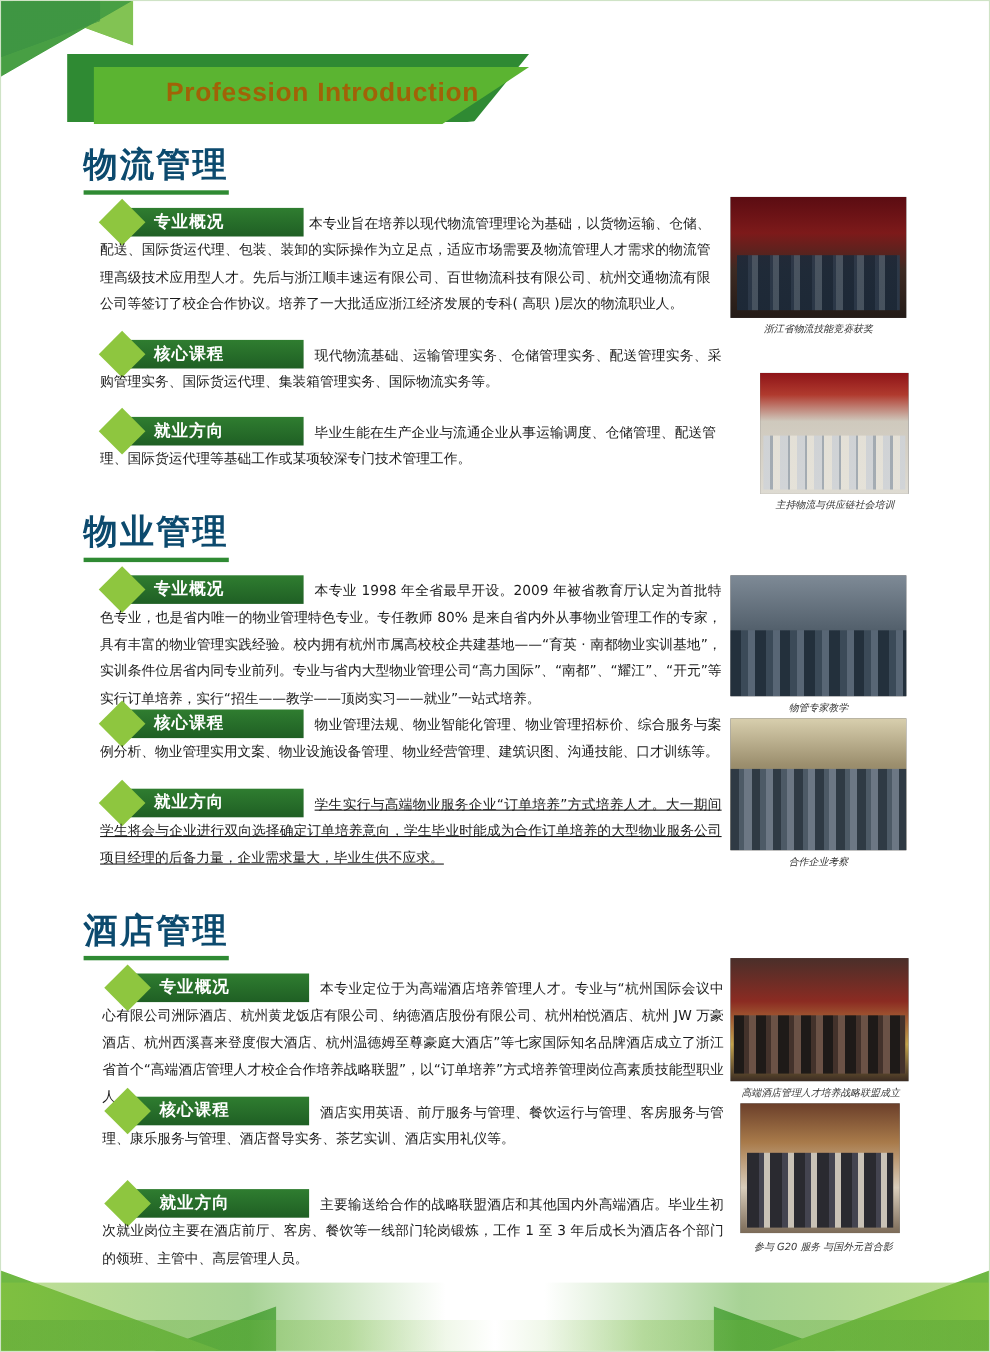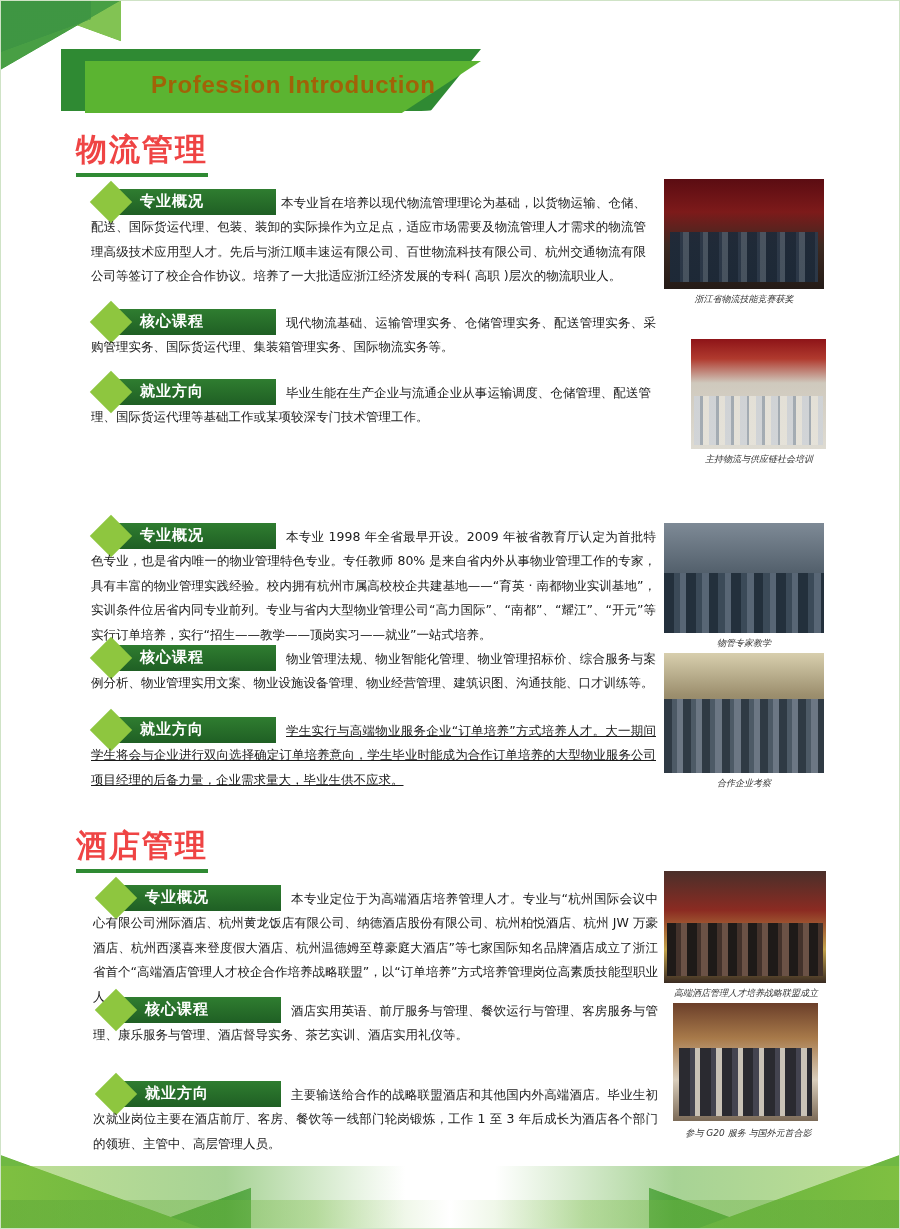--- a/index.html
+++ b/index.html
@@ -69,21 +69,21 @@
     clip-path:polygon(0 0, 100% 0, 80% 100%, 0 100%);
   }
   .header .title{
     position:absolute;left:90px;top:22px;
     color:#a16207;font-size:24px;letter-spacing:.6px;font-weight:600;
   }
 
   
   .sec-title{
     position:absolute;left:75px;
-    font-size:31px;font-weight:bold;color:#ef4444;
+    font-size:31px;font-weight:bold;color:#0c4a6e;
     letter-spacing:2px;
     font-family:"DejaVu Sans","Liberation Sans",sans-serif;
   }
   .sec-title .u{
     display:block;height:4px;background:#2f8a33;margin-top:2px;width:100%;
   }
 
   
   .label{
     position:relative;display:inline-block;height:16px;width:180px;vertical-align:middle;
@@ -187,20 +187,24 @@
   <div class="photo" style="left:663px;top:178px;width:160px;height:110px;">
     <div class="ph-inner p1"></div>
   </div>
   <div class="cap" style="left:655px;top:292px;width:176px;">浙江省物流技能竞赛获奖</div>
 
   <div class="photo" style="left:690px;top:338px;width:135px;height:110px;">
     <div class="ph-inner p2"></div>
   </div>
   <div class="cap" style="left:670px;top:452px;width:176px;">主持物流与供应链社会培训</div>
 
+  <div class="sec-title" style="top:462px;">
+    <span>物业管理</span>
+    <span class="u"></span>
+  </div>
 
   <div style="position:absolute;left:95px;top:522px;" class="label">
     <span class="bar"></span>
     <span class="dia"></span>
     <span class="txt">专业概况</span>
   </div>
   <div class="para" style="left:90px;top:524px;width:565px;text-indent:195px;">本专业 1998 年全省最早开设。2009 年被省教育厅认定为首批特色专业，也是省内唯一的物业管理特色专业。专任教师 80% 是来自省内外从事物业管理工作的专家，具有丰富的物业管理实践经验。校内拥有杭州市属高校校企共建基地——“育英 · 南都物业实训基地”，实训条件位居省内同专业前列。专业与省内大型物业管理公司“高力国际”、“南都”、“耀江”、“开元”等实行订单培养，实行“招生——教学——顶岗实习——就业”一站式培养。</div>
 
   <div style="position:absolute;left:95px;top:644px;" class="label">
     <span class="bar"></span>

